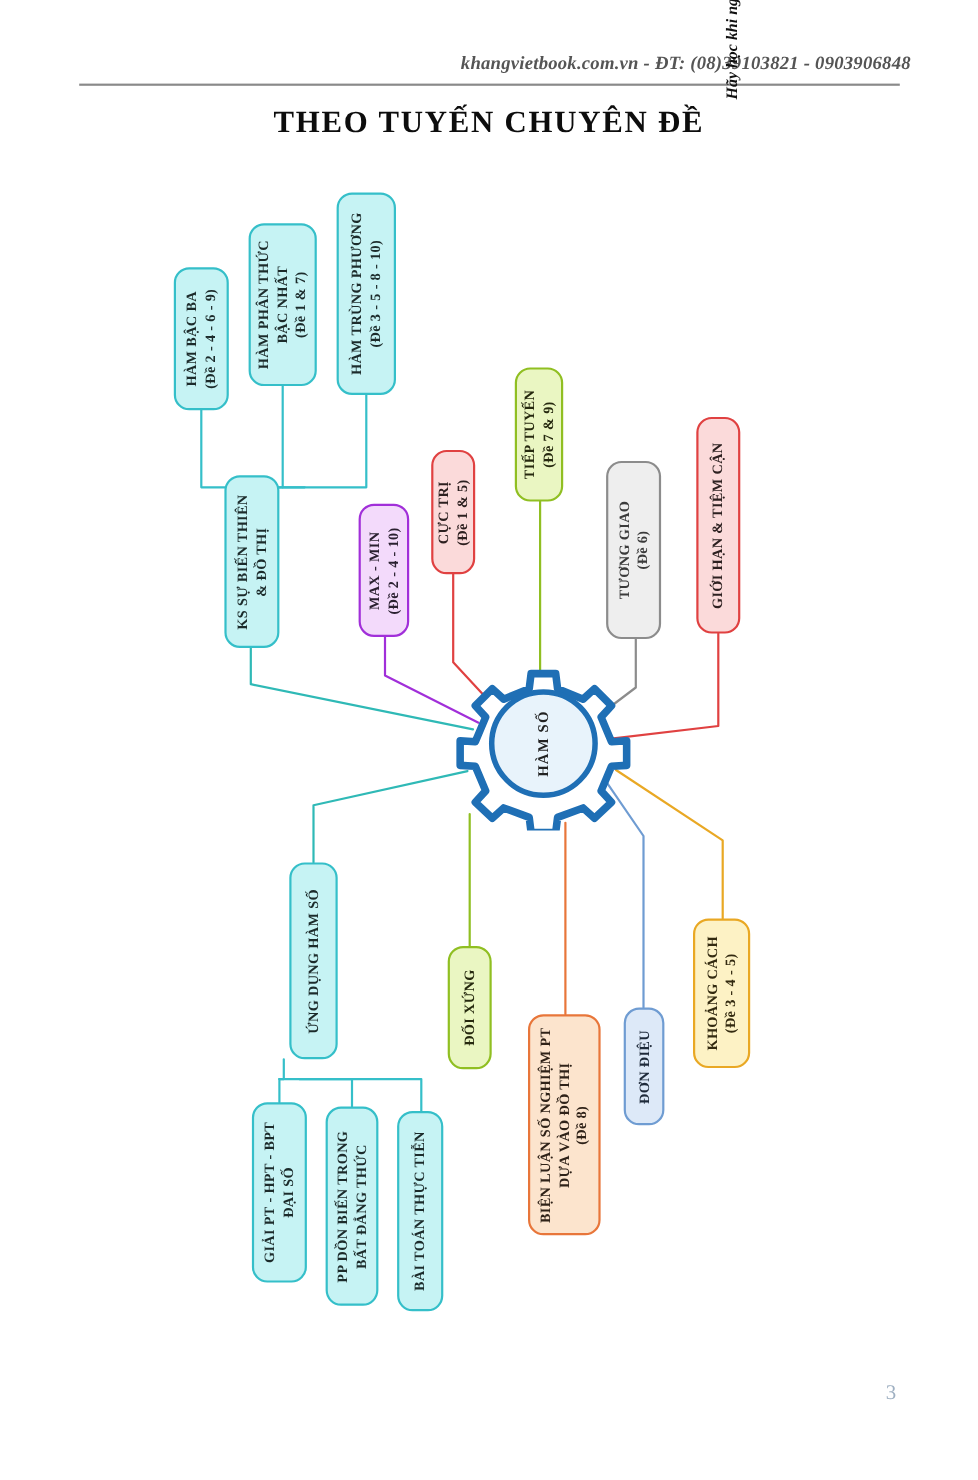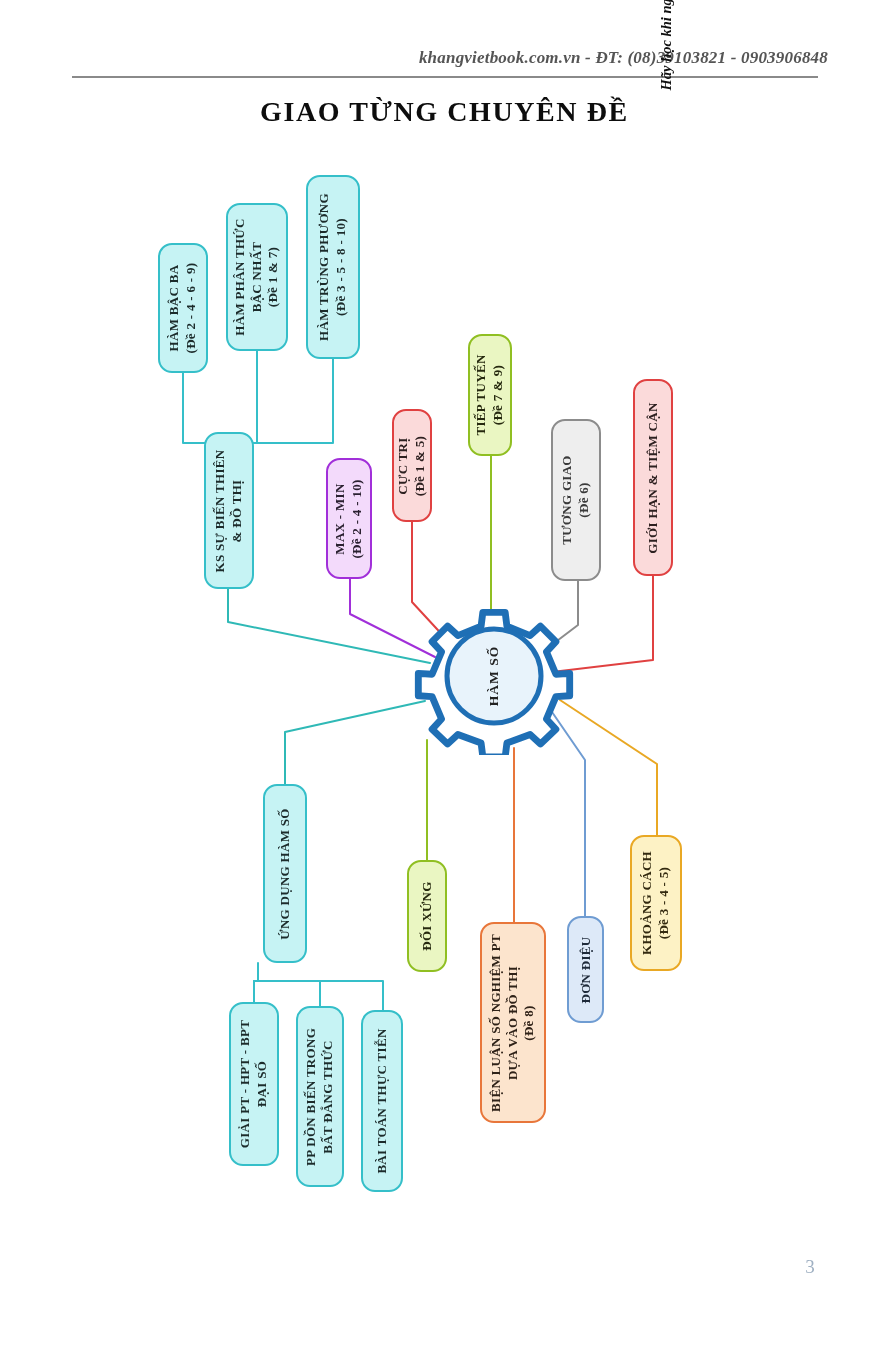--- a/index.html
+++ b/index.html
@@ -71,21 +71,21 @@
 </style>
 </head>
 <body>
 
 <div class="page">
 
   <div class="hdr-text">khangvietbook.com.vn - ĐT: (08)39103821 - 0903906848</div>
   <div class="hdr-rule"></div>
 
   <div class="title">
-    <span class="l2">GIAO TỪNG CHUYÊN ĐỀ</span>
+    <span class="l2">THEO TUYẾN CHUYÊN ĐỀ</span>
   </div>
 
   <div class="quote">
     <span class="qa">Hãy học khi người khác ngủ; lao động khi người khác lười nhác; chuẩn bị khi người khác chơi bời; và có giấc mơ khi người khác chỉ ao ước</span>
     <span class="qb">(William Arthur Ward)</span>
   </div>
 
   <svg class="wires" viewBox="0 0 889 1345">
     <g fill="none" stroke-width="2" stroke-linecap="round" stroke-linejoin="round">
 

